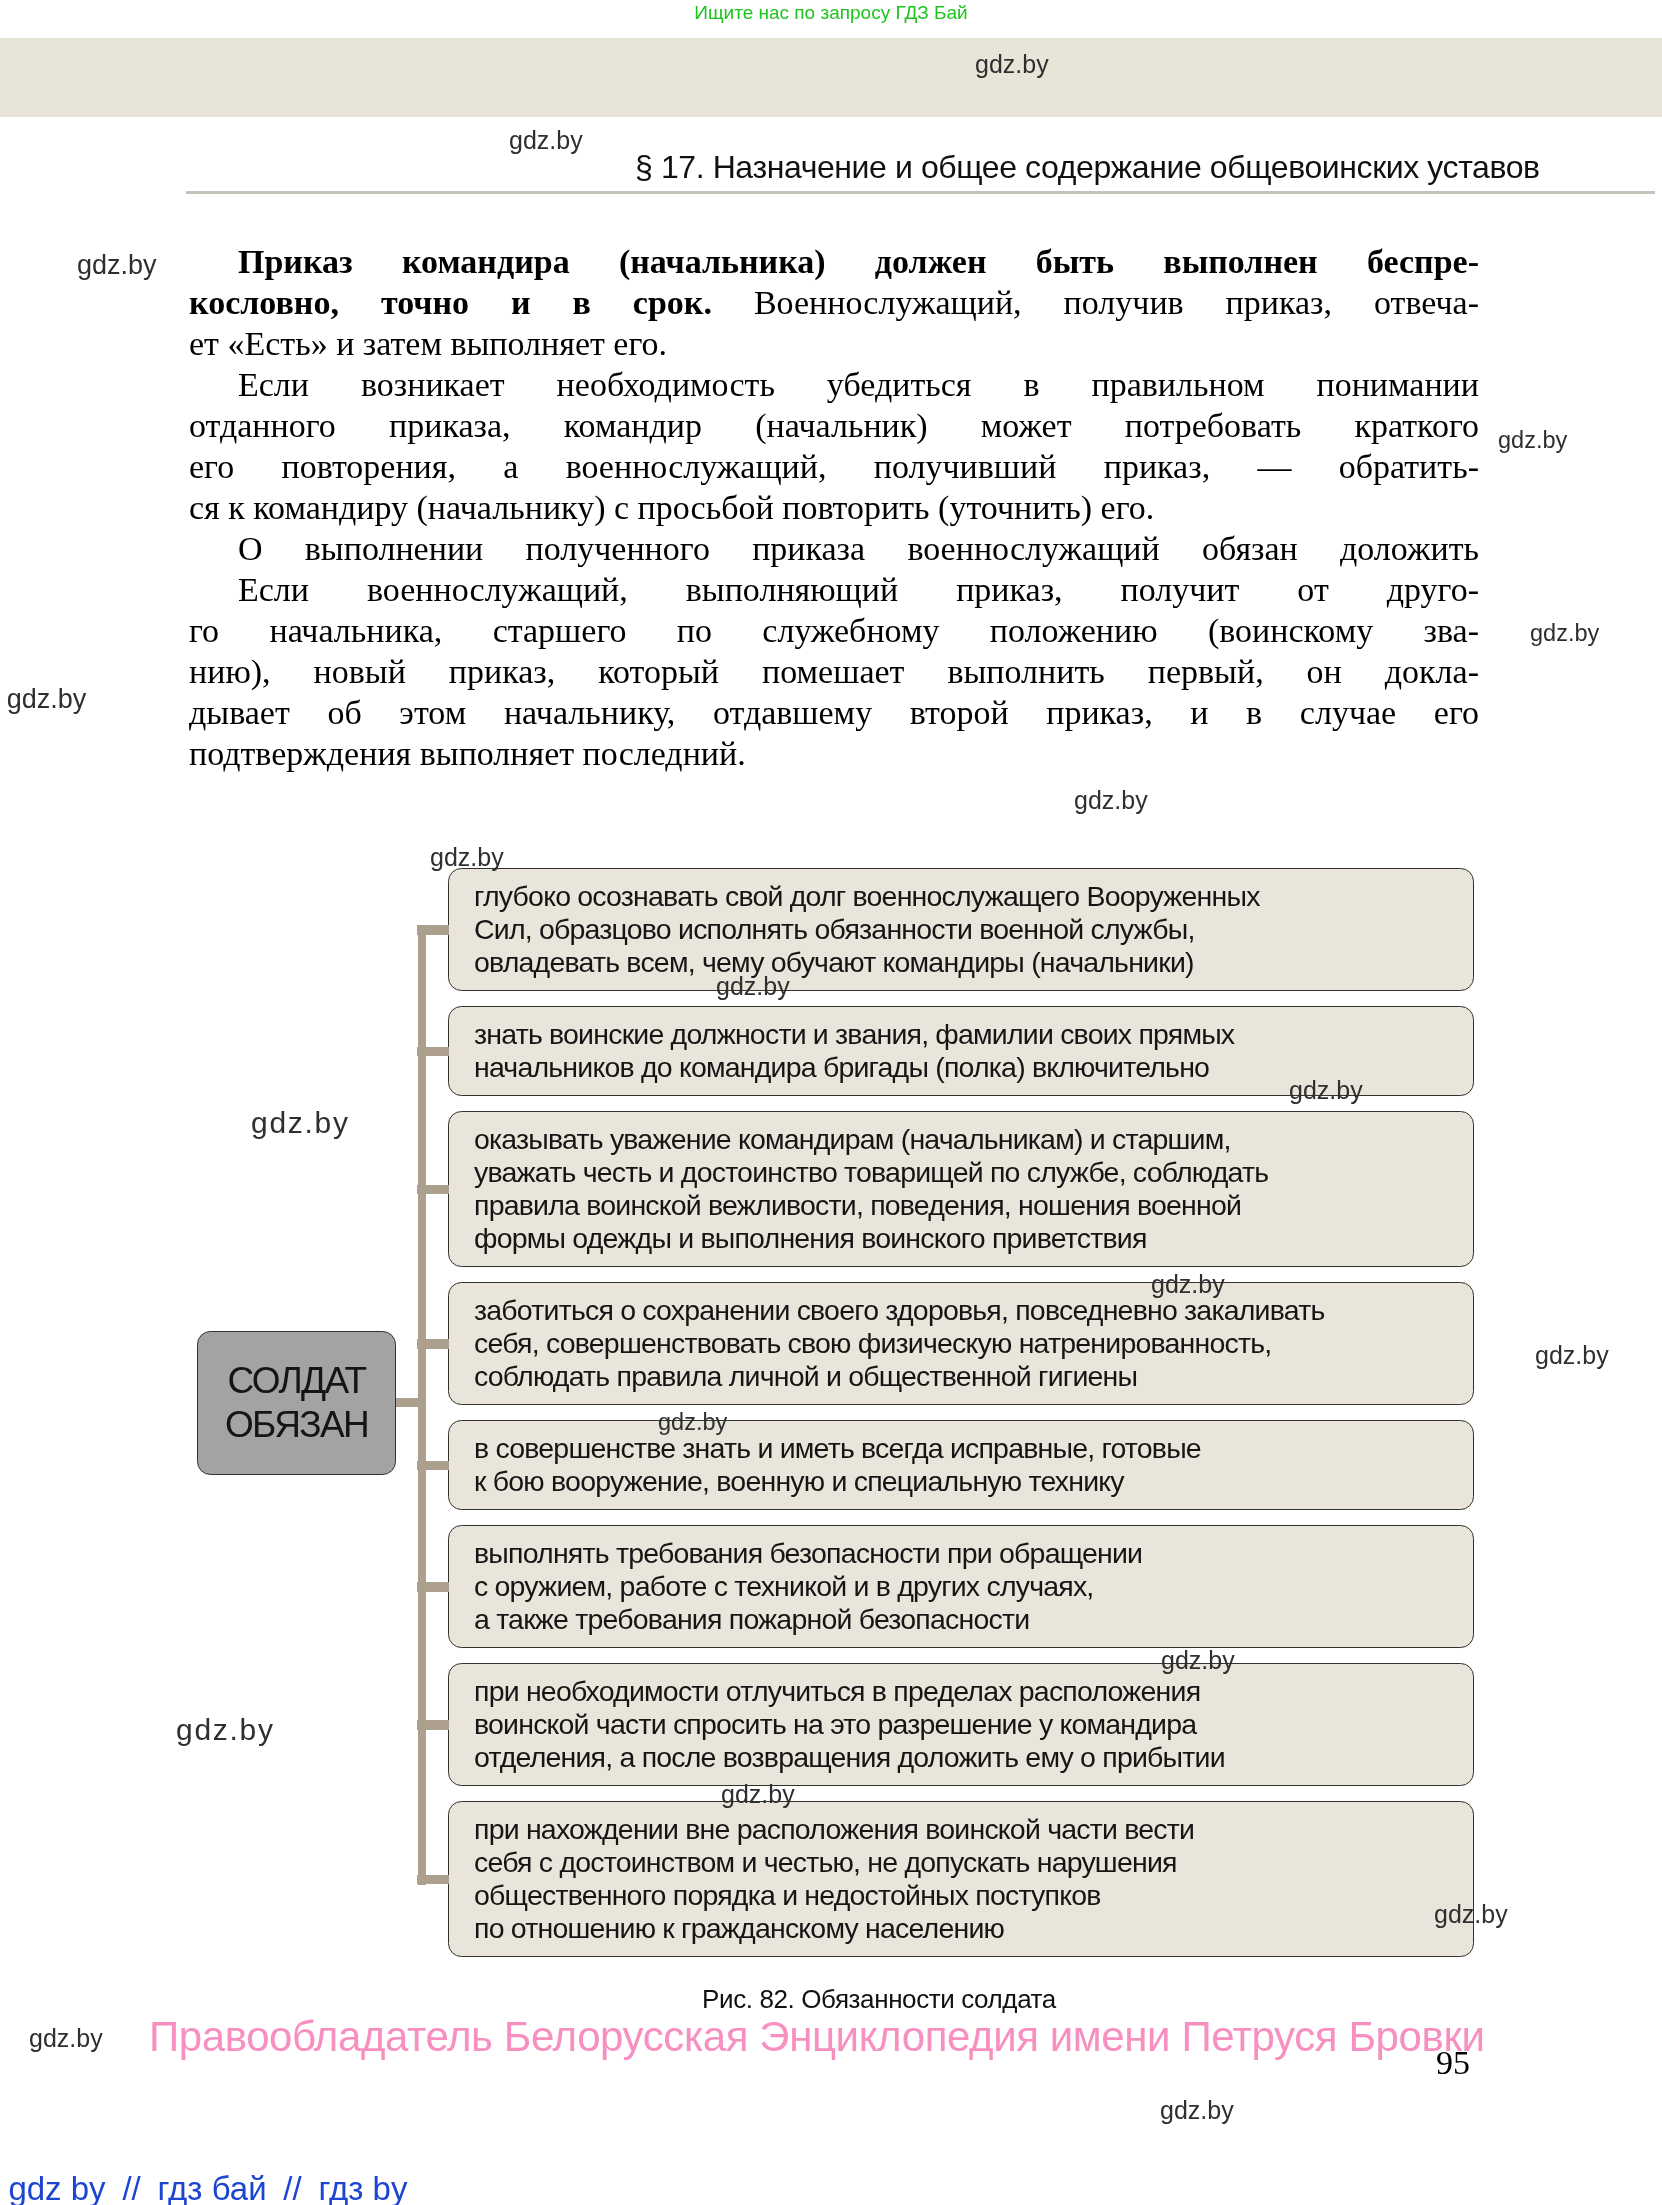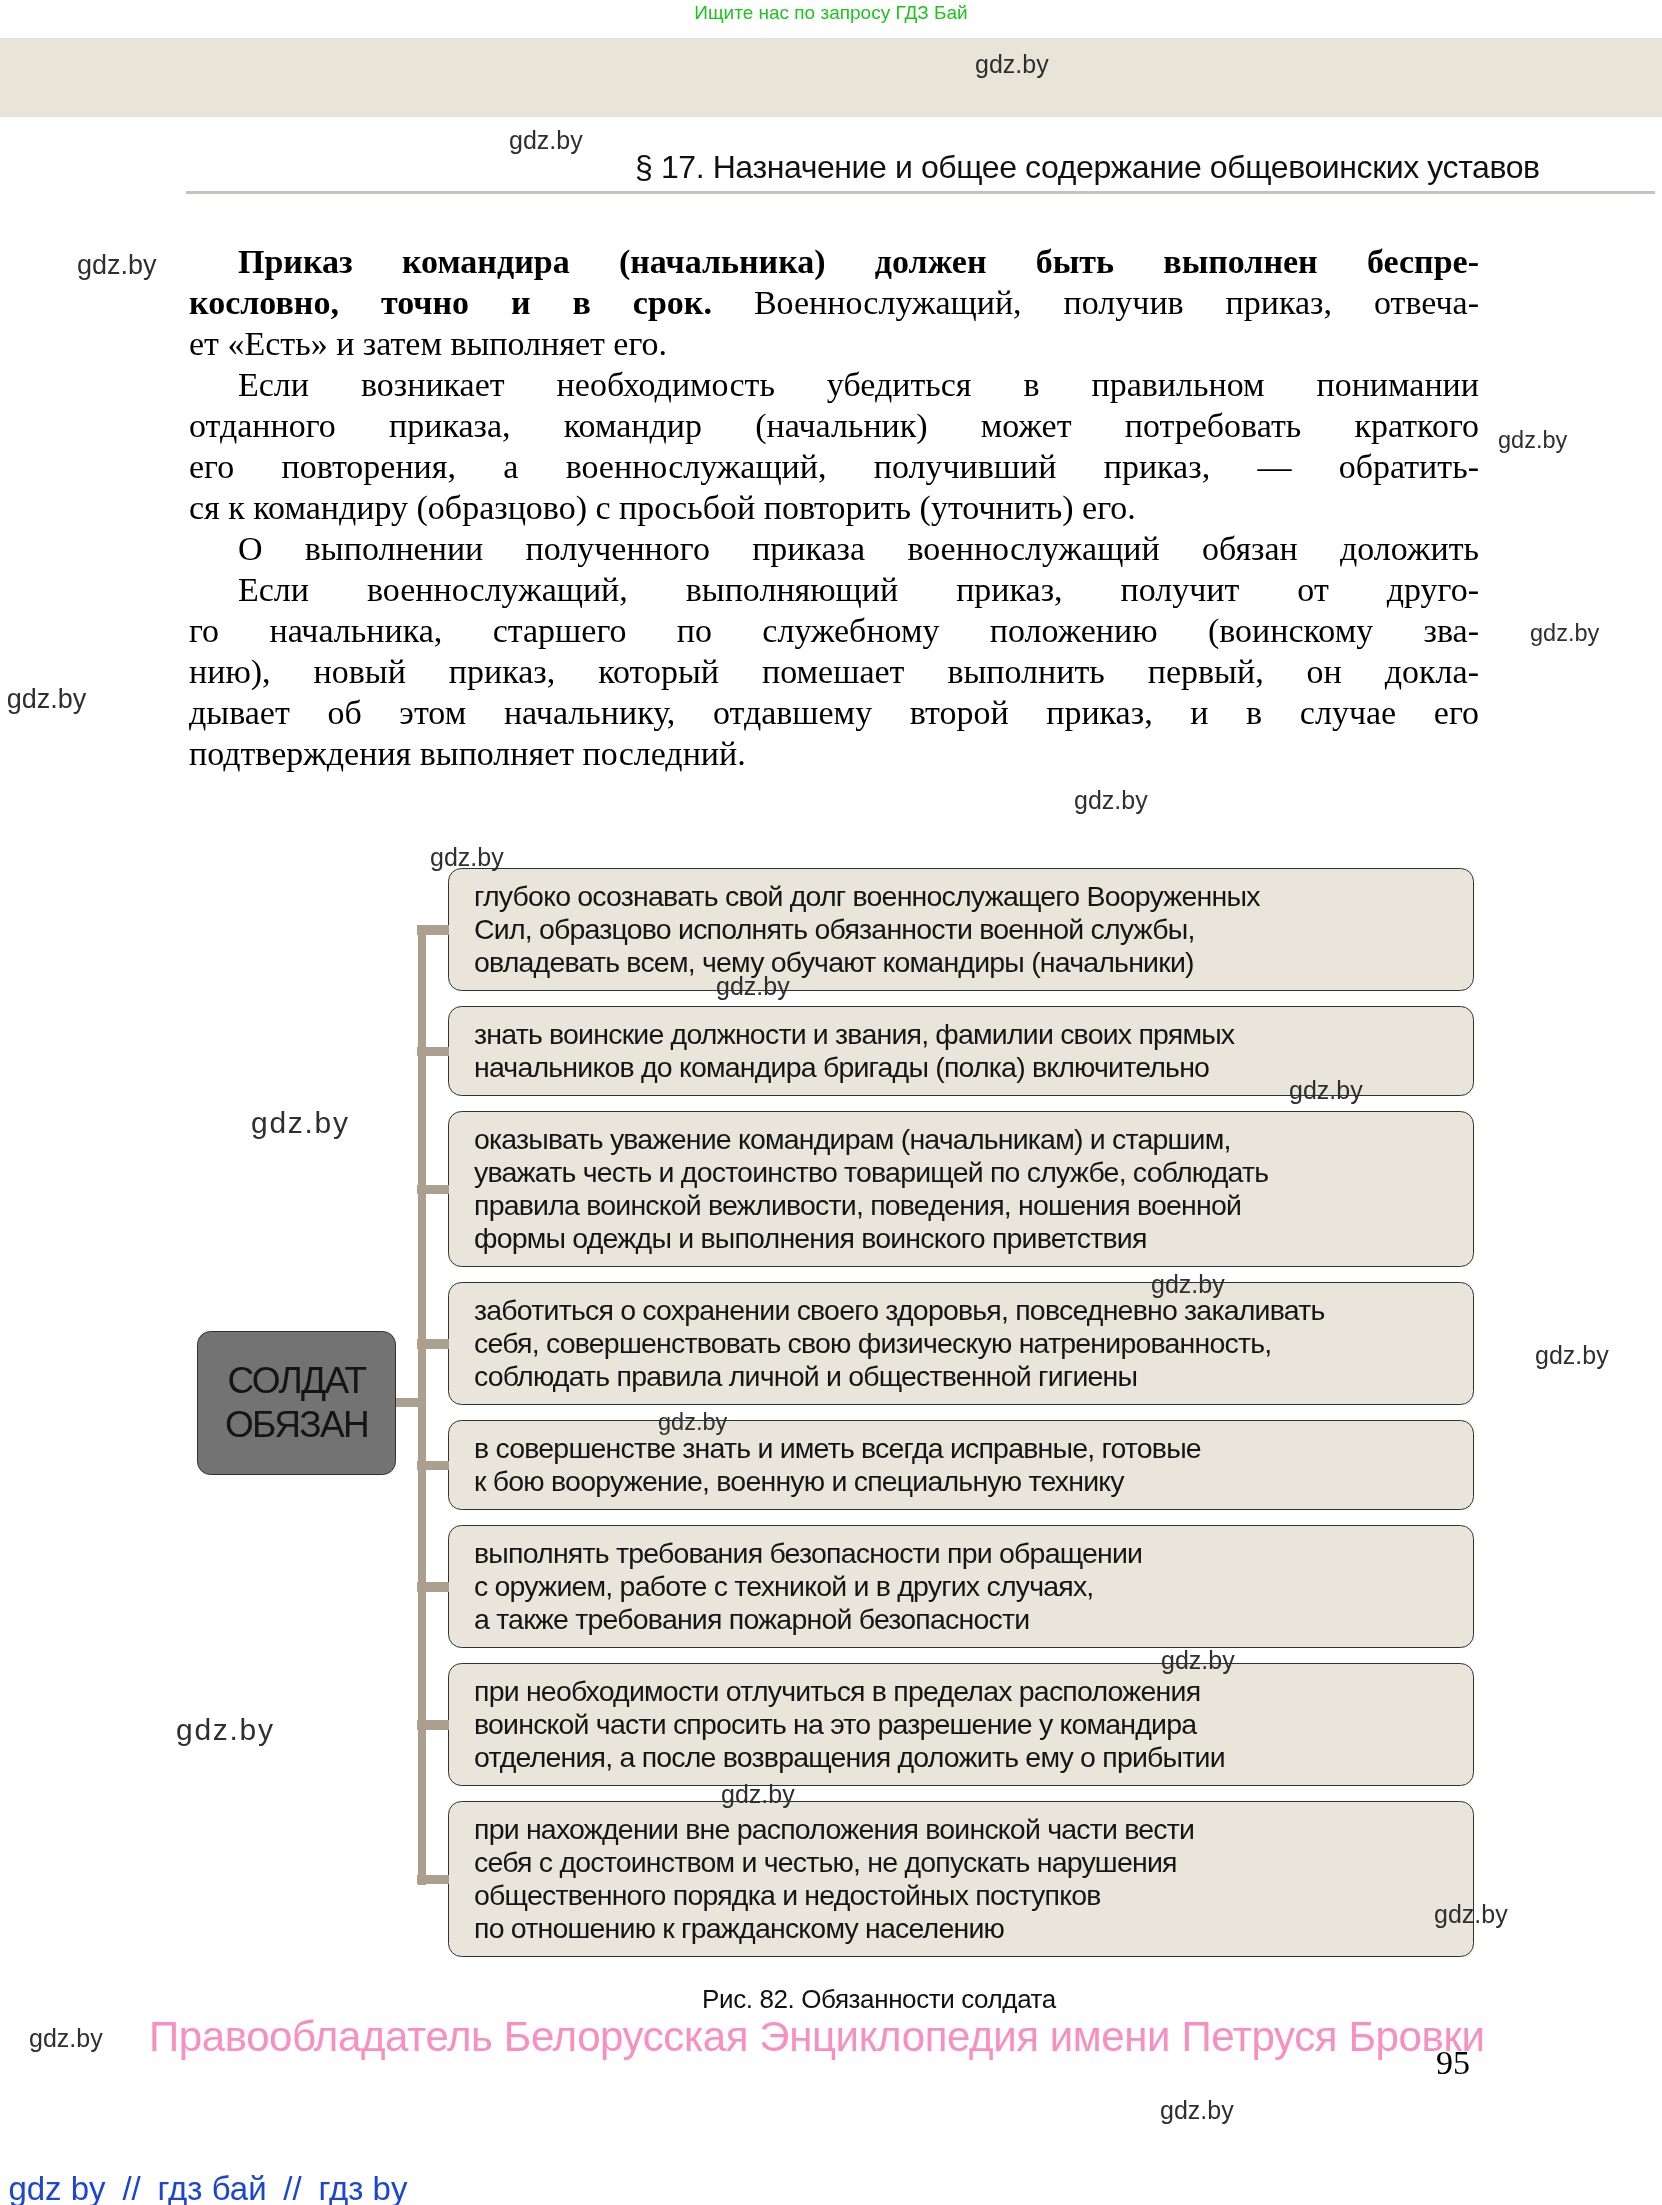--- a/index.html
+++ b/index.html
@@ -23,21 +23,21 @@
   #paragraphs{position:absolute;left:189px;top:241px;width:1290px;
               font-family:"Liberation Serif",serif;font-size:34px;line-height:41px;color:#000;}
   .tline{text-align:justify;text-align-last:justify;height:41px;overflow:visible;white-space:nowrap;}
   .tline.last{text-align-last:left;}
   .tline.first{padding-left:49px;}
   .tline b{font-weight:bold;}
 
   
   .trunk{position:absolute;left:418px;top:925px;width:8.4px;height:960px;background:#ad9f8e;}
   .rootbox{position:absolute;left:197px;top:1331px;width:199px;height:144px;box-sizing:border-box;
-           background:#737373;border:1.7px solid #32322c;border-radius:13.4px;
+           background:#a3a3a3;border:1.7px solid #32322c;border-radius:13.4px;
            display:flex;align-items:center;justify-content:center;text-align:center;
            font-size:37px;letter-spacing:-1.7px;line-height:44px;white-space:pre-line;color:#151515;}
   .rootstub{position:absolute;left:396px;top:1398px;width:23.5px;height:9.2px;background:#ad9f8e;}
   #diagram-boxes{position:absolute;left:448px;top:868px;width:1026px;
                  display:flex;flex-direction:column;gap:15px;}
   .dbox{position:relative;box-sizing:border-box;background:#e9e5da;border:1.7px solid #32322c;
         border-radius:13.4px;padding:11px 25px;text-align:left;white-space:pre-line;
         font-size:28.5px;letter-spacing:-0.8px;line-height:33px;color:#151515;}
   .dbox::before{content:"";position:absolute;left:-32px;top:50%;margin-top:-4.2px;
                 width:32px;height:9.2px;background:#ad9f8e;}
@@ -71,21 +71,21 @@
 
   <div class="rule"></div>
 
   <div id="paragraphs">
       <div class="tline first"><b>Приказ командира (начальника) должен быть выполнен беспре-</b></div>
       <div class="tline"><b>кословно, точно и в срок.</b><span> Военнослужащий, получив приказ, отвеча-</span></div>
       <div class="tline last"><span>ет «Есть» и затем выполняет его.</span></div>
       <div class="tline first"><span>Если возникает необходимость убедиться в правильном понимании</span></div>
       <div class="tline"><span>отданного приказа, командир (начальник) может потребовать краткого</span></div>
       <div class="tline"><span>его повторения, а военнослужащий, получивший приказ, — обратить-</span></div>
-      <div class="tline last"><span>ся к командиру (образцово) с просьбой повторить (уточнить) его.</span></div>
+      <div class="tline last"><span>ся к командиру (начальнику) с просьбой повторить (уточнить) его.</span></div>
       <div class="tline first"><span>О выполнении полученного приказа военнослужащий обязан доложить</span></div>
       <div class="tline first"><span>Если военнослужащий, выполняющий приказ, получит от друго-</span></div>
       <div class="tline"><span>го начальника, старшего по служебному положению (воинскому зва-</span></div>
       <div class="tline"><span>нию), новый приказ, который помешает выполнить первый, он докла-</span></div>
       <div class="tline"><span>дывает об этом начальнику, отдавшему второй приказ, и в случае его</span></div>
       <div class="tline last"><span>подтверждения выполняет последний.</span></div>
     </div>
 
   <div>
     <div class="trunk"></div>

